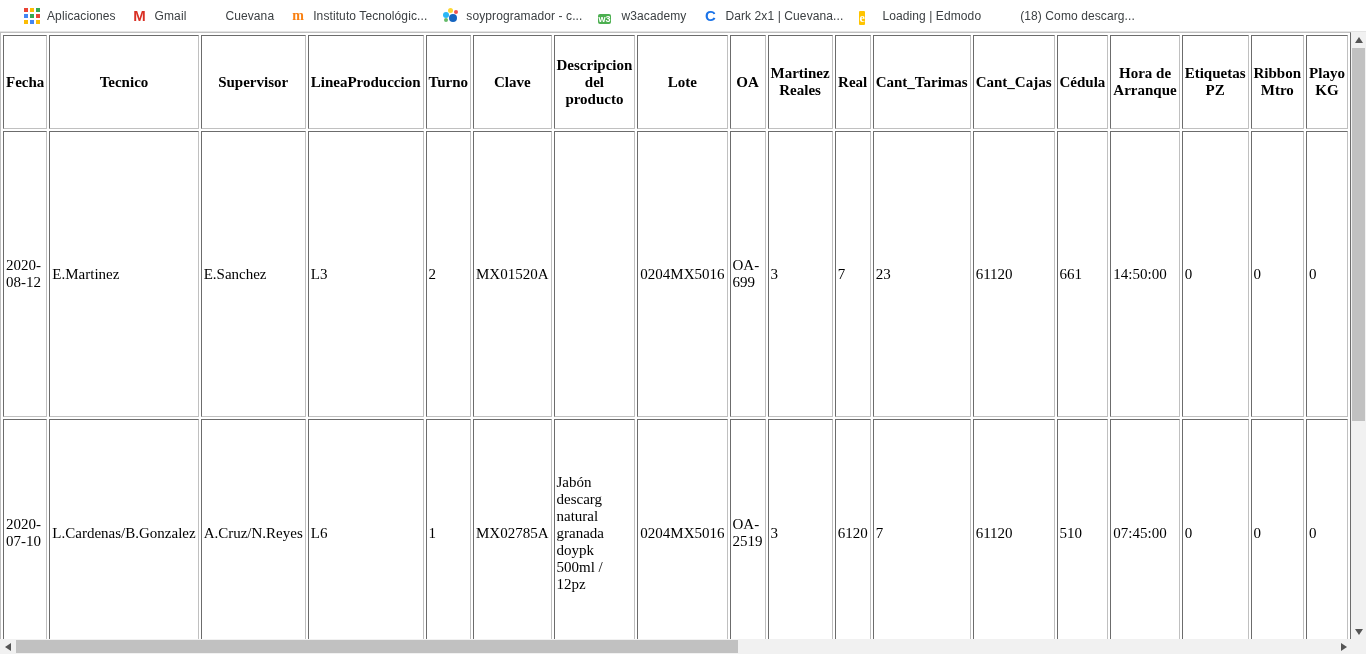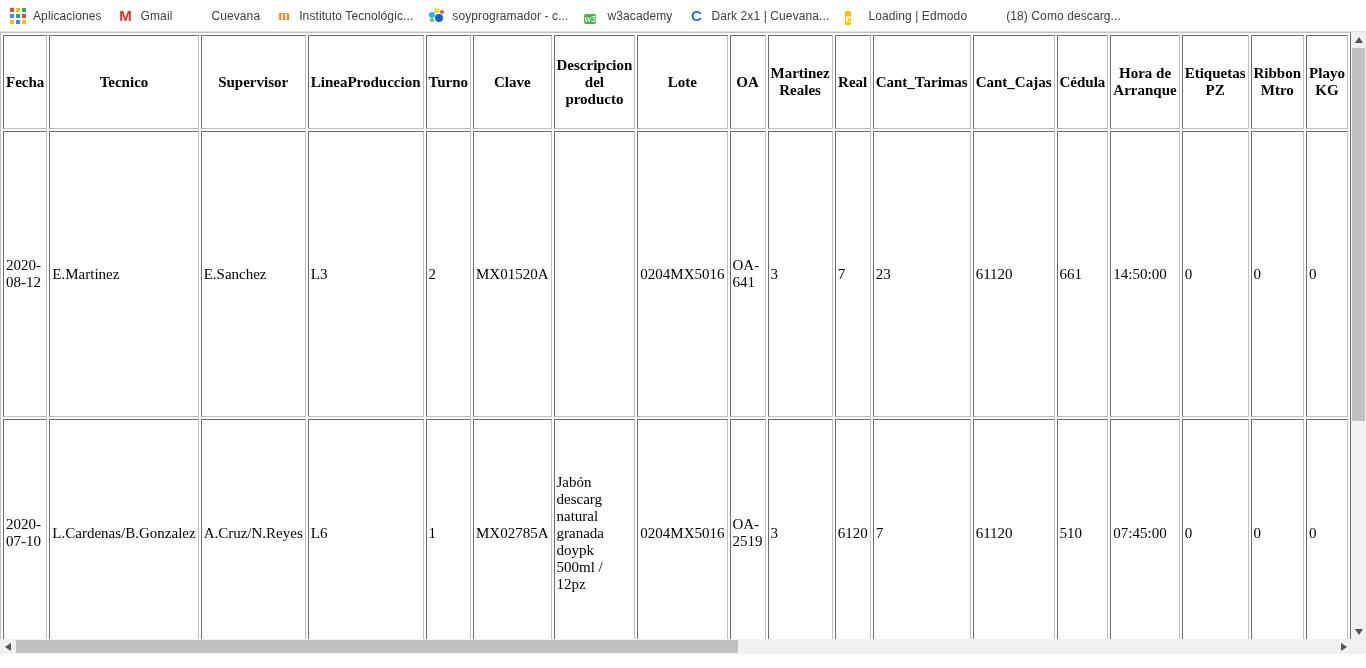--- a/index.html
+++ b/index.html
@@ -13,21 +13,21 @@
     overflow: hidden;
     font-family: "Liberation Sans", sans-serif;
   }
 
   
   #bookmarks-bar {
     height: 32px;
     background: #ffffff;
     display: flex;
     align-items: center;
-    padding-left: 10px;
+    padding-left: 24px;
     box-sizing: border-box;
     border-bottom: 1px solid #e4e4e4;
     flex-wrap: nowrap;
     overflow: hidden;
   }
   .bookmark {
     display: flex;
     align-items: center;
     height: 24px;
     padding: 0 8px 0 0;
@@ -103,21 +103,21 @@
     display: block;
   }
   
   .icon-w3 {
     width: 16px; height: 14px;
     background: #4caf50;
     margin-top: 1px;
     color: #fff;
     font-family: "Liberation Sans", sans-serif;
     font-size: 9px;
-    font-weight: normal;
+    font-weight: bold;
     line-height: 14px;
     text-align: center;
     border-radius: 2px;
   }
   
   .icon-cuevana {
     font-family: "Liberation Sans", sans-serif;
     font-size: 15px;
     font-weight: bold;
     color: #1a73e8;
@@ -358,21 +358,21 @@
       <tbody>
         <tr class="data-row row-1">
           <td>2020-08-12</td>
           <td>E.Martinez</td>
           <td>E.Sanchez</td>
           <td>L3</td>
           <td>2</td>
           <td>MX01520A</td>
           <td></td>
           <td>0204MX5016</td>
-          <td>OA-641</td>
+          <td>OA-699</td>
           <td>3</td>
           <td>7</td>
           <td>23</td>
           <td>61120</td>
           <td>661</td>
           <td>14:50:00</td>
           <td>0</td>
           <td>0</td>
           <td>0</td>
         </tr>

